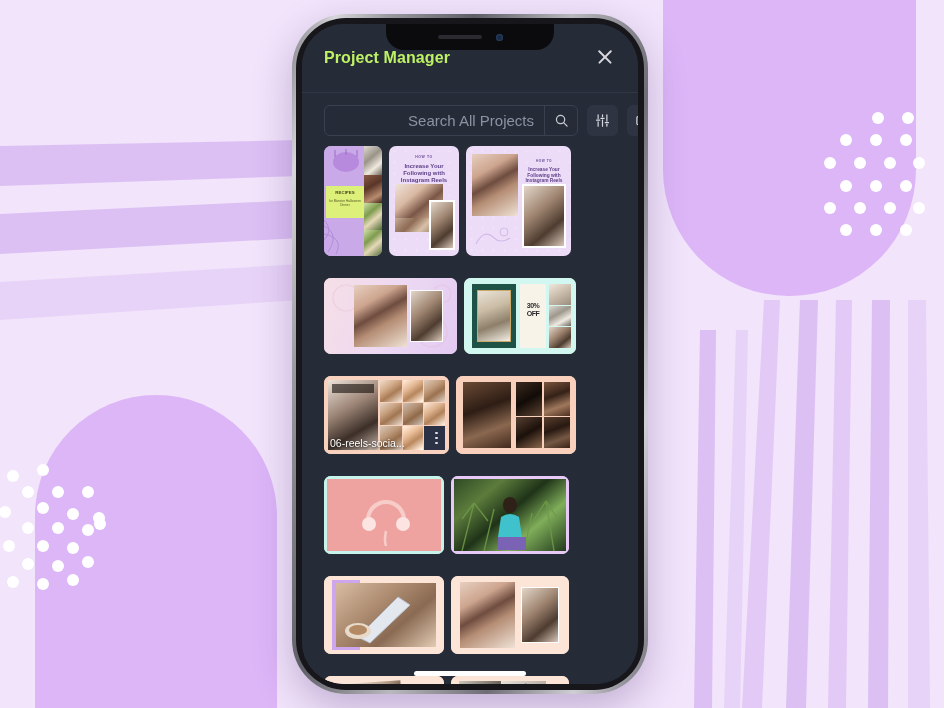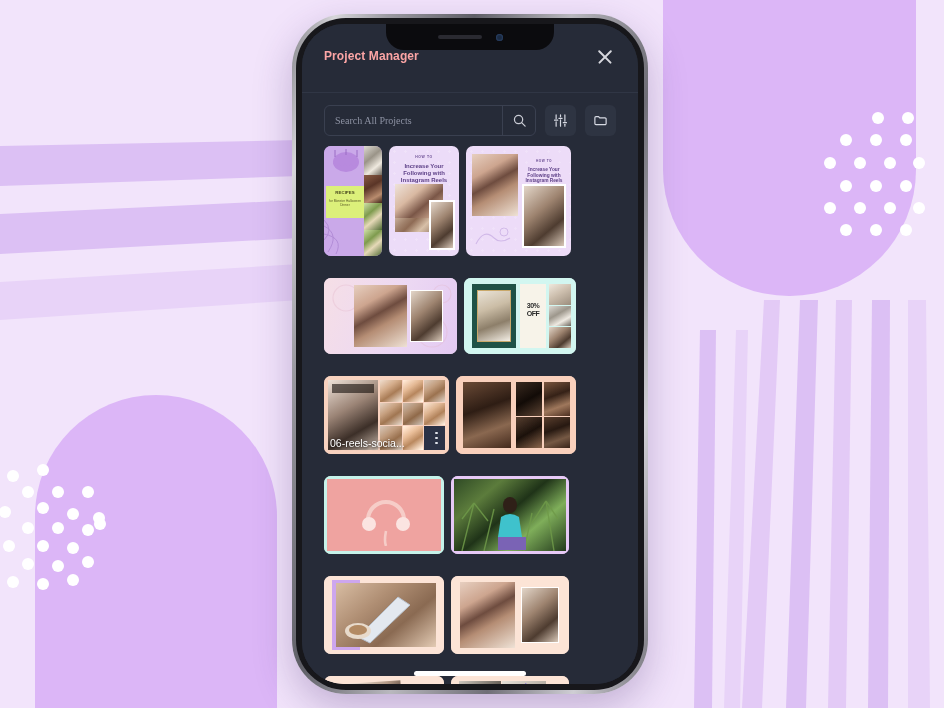--- a/index.html
+++ b/index.html
@@ -52,21 +52,21 @@
     width: 112px; height: 5px; border-radius: 3px; background: #fff; z-index: 40;
   }
 
   
   .app { position: absolute; inset: 0; background: #262b38; display: flex; flex-direction: column; }
   .app-header {
     height: 62px; padding: 26px 22px 0 22px;
     display: flex; align-items: flex-start; justify-content: space-between;
     flex: 0 0 auto;
   }
-  .app-title { color: #fca5a5; font-size: 12px; font-weight: bold; letter-spacing: .1px; line-height: 1; }
+  .app-title { color: #bef264; font-size: 16px; font-weight: bold; letter-spacing: .1px; line-height: 1; }
   .close-btn {
     width: 22px; height: 22px; position: relative; cursor: pointer; opacity: .92; margin-top: -4px;
   }
   .close-btn::before, .close-btn::after {
     content: ""; position: absolute; left: 2px; top: 10px; width: 18px; height: 1.6px;
     background: #e6e7ec; border-radius: 2px;
   }
   .close-btn::before { transform: rotate(45deg); }
   .close-btn::after  { transform: rotate(-45deg); }
 
@@ -76,22 +76,23 @@
     display: flex; align-items: center; gap: 9px;
     padding: 12px 22px 10px 22px; flex: 0 0 auto;
   }
   .search-field {
     flex: 1 1 auto; height: 31px;
     border: 1px solid #3a4050; border-radius: 6px;
     display: flex; align-items: center; background: transparent;
   }
   .search-input {
     flex: 1 1 auto; background: transparent; border: none; outline: none;
-    color: #c9cbd4; font-size: 10px; padding: 0 10px;
-    font-family: Liberation Serif, serif;
+    color: #c9cbd4; font-size: 15px; padding: 0 10px;
+    font-family: Liberation Sans, sans-serif;
+    text-align: right;
   }
   .search-input::placeholder { color: #8d92a3; }
   .search-go {
     width: 33px; height: 29px; display: flex; align-items: center; justify-content: center;
     border-left: 1px solid #3a4050; cursor: pointer;
   }
   .icon-btn {
     width: 31px; height: 31px; border-radius: 6px; background: #2e3442;
     display: flex; align-items: center; justify-content: center; cursor: pointer;
     flex: 0 0 auto;

